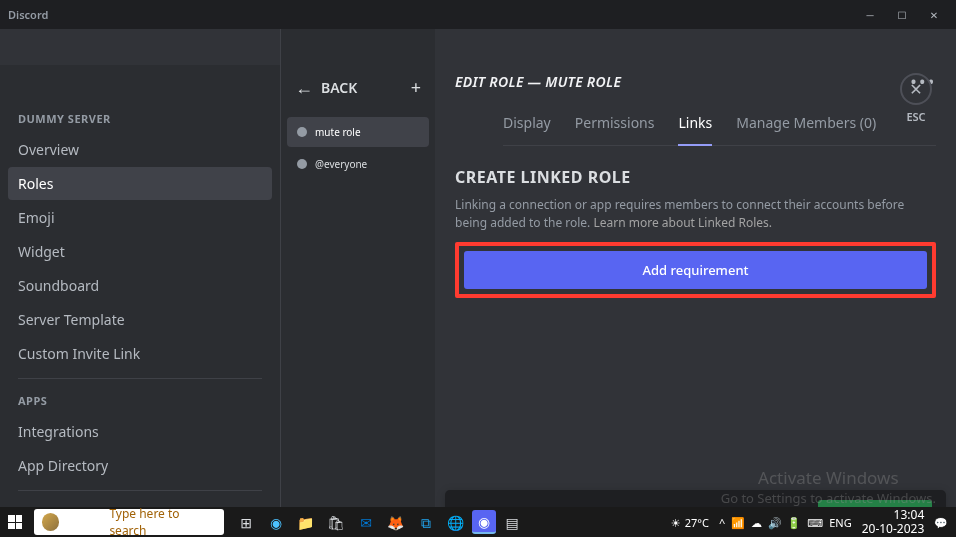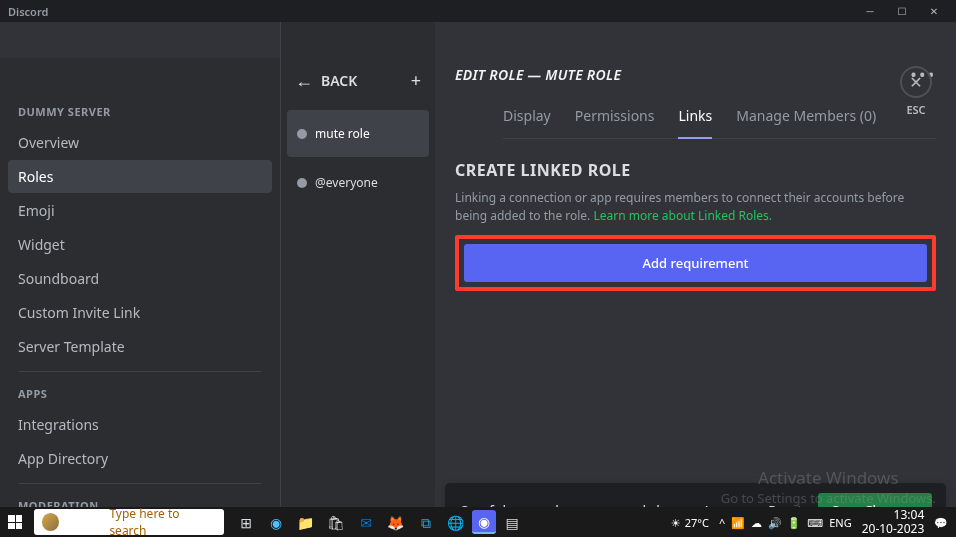--- a/index.html
+++ b/index.html
@@ -1,51 +1,51 @@
 <!DOCTYPE html>
 <html><head>
   <meta charset="utf-8">
   <style>
     * { margin: 0; padding: 0; box-sizing: border-box; font-family: 'gg sans', 'Noto Sans', sans-serif; }
     body { background: #313338; color: #dbdee1; width: 956px; height: 537px; overflow: hidden; position: relative; }
     
-    .titlebar { height: 22px; background: #1e1f22; display: flex; align-items: center; justify-content: space-between; padding: 0 8px; }
+    .titlebar { height: 29px; background: #1e1f22; display: flex; align-items: center; justify-content: space-between; padding: 0 8px; }
     .titlebar-left { font-size: 11px; color: #949ba4; font-weight: 600; }
     .titlebar-right { display: flex; gap: 4px; }
     .titlebar-btn { width: 28px; height: 22px; display: flex; align-items: center; justify-content: center; color: #b5bac1; font-size: 10px; }
     
     .main-area { display: flex; height: calc(100% - 22px); position: relative; }
     
     .sidebar-left { width: 280px; background: #2b2d31; overflow-y: auto; padding: 40px 8px 8px 8px; margin-top: 36px; }
     .sidebar-section-title { font-size: 11px; font-weight: 700; color: #949ba4; text-transform: uppercase; padding: 6px 10px; letter-spacing: 0.5px; }
     .sidebar-item { padding: 7px 10px; font-size: 14px; color: #b5bac1; cursor: pointer; border-radius: 4px; margin: 1px 0; }
     .sidebar-item.selected { background: #404249; color: #fff; }
     .sidebar-divider { height: 1px; background: #3f4147; margin: 8px 10px; }
     
     .roles-panel { width: 155px; background: #2b2d31; border-left: 1px solid #3f4147; padding: 40px 6px 8px 6px; }
     .roles-header { display: flex; align-items: center; justify-content: space-between; padding: 6px 8px; margin-bottom: 12px; }
     .back-btn { display: flex; align-items: center; gap: 8px; color: #dbdee1; font-size: 14px; font-weight: 600; cursor: pointer; }
     .back-arrow { font-size: 18px; }
     .plus-btn { font-size: 18px; color: #dbdee1; cursor: pointer; }
-    .role-item { display: flex; align-items: center; gap: 8px; padding: 15px 10px; border-radius: 4px; font-size: 12px; cursor: pointer; margin: 2px 0; }
+    .role-item { display: flex; align-items: center; gap: 8px; padding: 8px 10px; border-radius: 4px; font-size: 10px; cursor: pointer; margin: 2px 0; }
     .role-item.selected { background: #404249; color: #fff; }
     .role-dot { width: 10px; height: 10px; border-radius: 50%; background: #949ba4; flex-shrink: 0; }
     
     .content-panel { flex: 1; background: #313338; padding: 40px 20px; position: relative; }
     .content-header { display: flex; justify-content: space-between; align-items: center; font-style: italic; }
     .content-title { font-size: 14px; font-weight: 600; color: #f2f3f5; letter-spacing: 0.3px; }
     .more-btn { color: #b5bac1; font-size: 18px; letter-spacing: 2px; cursor: pointer; }
     
     .tabs { display: flex; gap: 24px; margin-top: 20px; border-bottom: 1px solid #3f4147; margin-left: 48px; }
     .tab { padding: 0 0 12px 0; font-size: 14px; color: #949ba4; cursor: pointer; }
     .tab.active { color: #fff; border-bottom: 2px solid #949cf7; margin-bottom: -1px; }
     
     .section-title { font-size: 16px; font-weight: 700; color: #dbdee1; text-transform: uppercase; margin-top: 20px; letter-spacing: 0.5px; }
     .section-desc { font-size: 12px; color: #949ba4; margin-top: 8px; line-height: 1.5; }
-    .link-text { color: #22c55e; cursor: pointer; }
+    .link-text { color: #a3a3a3; cursor: pointer; }
     
     .highlight-box { border: 4px solid #ff3b30; padding: 5px; margin-top: 10px; border-radius: 2px; }
     .add-req-btn { width: 100%; background: #5865f2; color: #fff; border: none; padding: 10px; font-size: 13px; font-weight: 500; border-radius: 3px; cursor: pointer; }
     
     .esc-btn { position: absolute; top: 44px; right: 24px; display: flex; flex-direction: column; align-items: center; gap: 4px; cursor: pointer; }
     .esc-circle { width: 32px; height: 32px; border: 2px solid #4e5058; border-radius: 50%; display: flex; align-items: center; justify-content: center; color: #b5bac1; font-size: 16px; }
     .esc-label { font-size: 11px; color: #b5bac1; font-weight: 600; }
     
     .unsaved-bar { position: absolute; bottom: 0; left: 10px; right: 10px; background: #1e1f22; border-radius: 5px 5px 0 0; padding: 10px 14px; display: flex; justify-content: space-between; align-items: center; box-shadow: 0 2px 10px rgba(0,0,0,0.2); }
     .unsaved-text { font-size: 14px; color: #dbdee1; }
@@ -84,22 +84,22 @@
 </div>
 
 <div class="main-area">
   <div class="sidebar-left">
     <div class="sidebar-section-title">DUMMY SERVER</div>
     <div class="sidebar-item">Overview</div>
     <div class="sidebar-item selected">Roles</div>
     <div class="sidebar-item">Emoji</div>
     <div class="sidebar-item">Widget</div>
     <div class="sidebar-item">Soundboard</div>
+    <div class="sidebar-item">Server Template</div>
     <div class="sidebar-item">Custom Invite Link</div>
-    <div class="sidebar-item">Server Template</div>
     <div class="sidebar-divider"></div>
     <div class="sidebar-section-title">APPS</div>
     <div class="sidebar-item">Integrations</div>
     <div class="sidebar-item">App Directory</div>
     <div class="sidebar-divider"></div>
     <div class="sidebar-section-title">MODERATION</div>
     <div class="sidebar-item">Safety Setup</div>
 
   </div>
 

